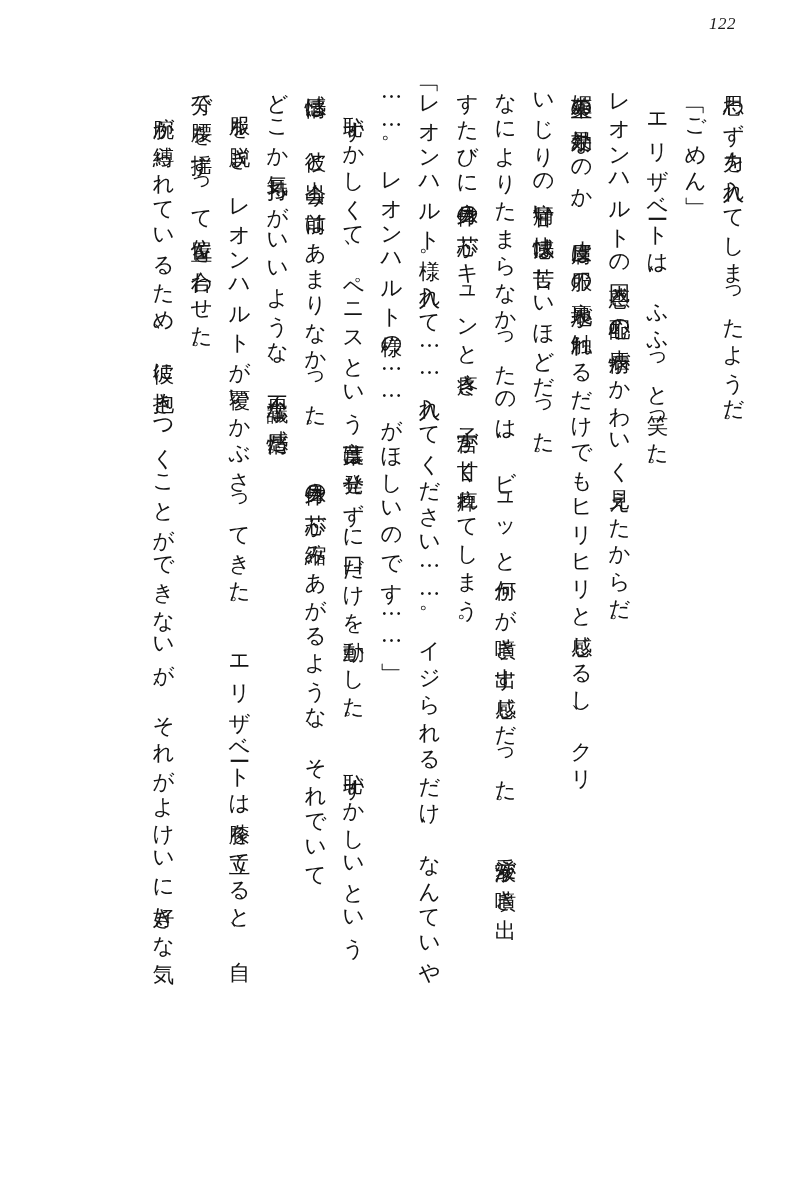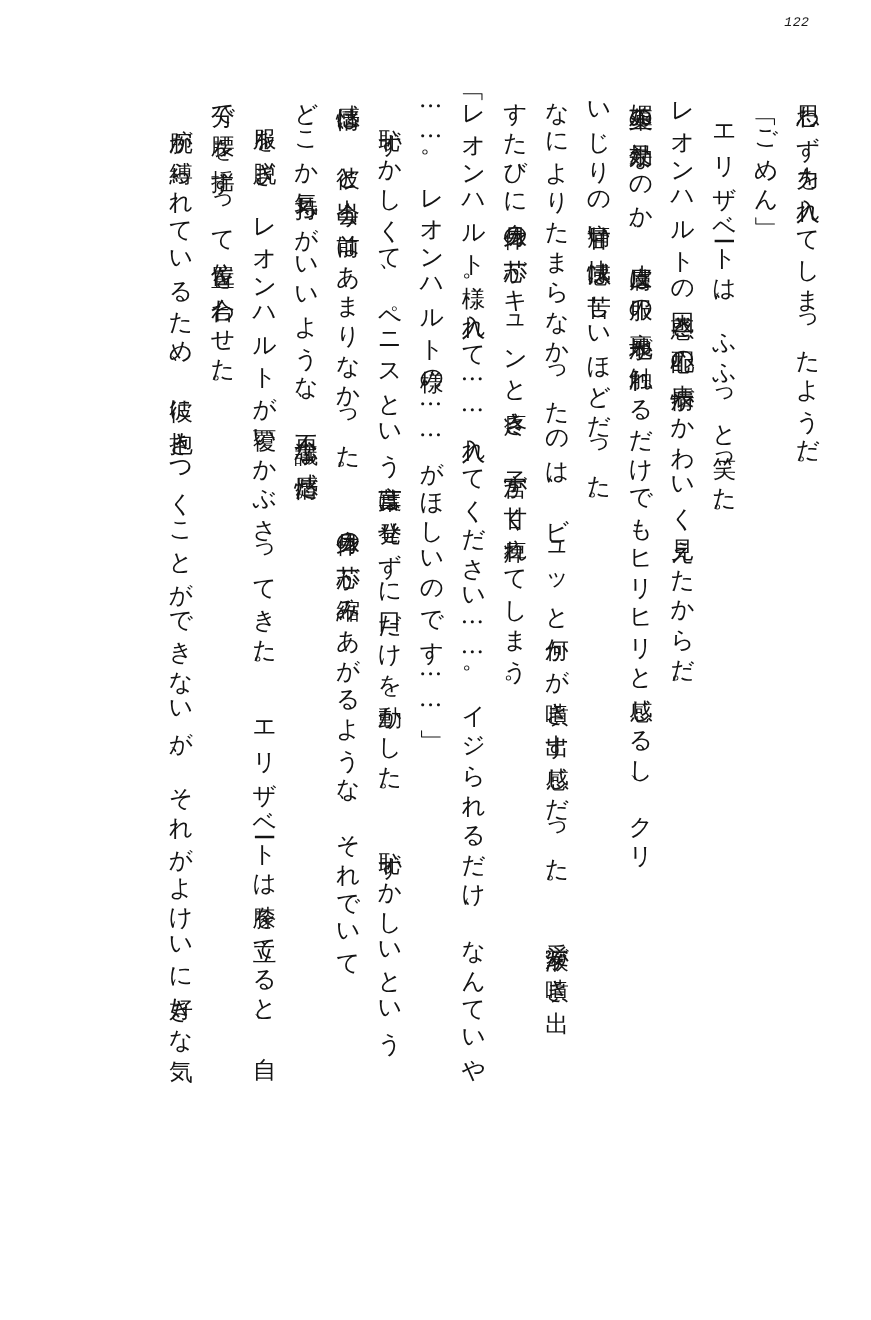--- a/index.html
+++ b/index.html
@@ -21,23 +21,23 @@
     inset: 0;
     width: 792px;
     height: 1200px;
     background: #ffffff;
   }
 
   .page-number {
     position: absolute;
     top: 14px;
     right: 56px;
-    font-family: Liberation Mono, monospace;
+    font-family: Liberation Serif, serif;
     font-style: italic;
-    font-size: 12px;
+    font-size: 17px;
     color: #1a1a1a;
     letter-spacing: 0.5px;
   }
 
   
   .text-block {
     position: absolute;
     top: 78px;
     right: 48px;
     left: 56px;

